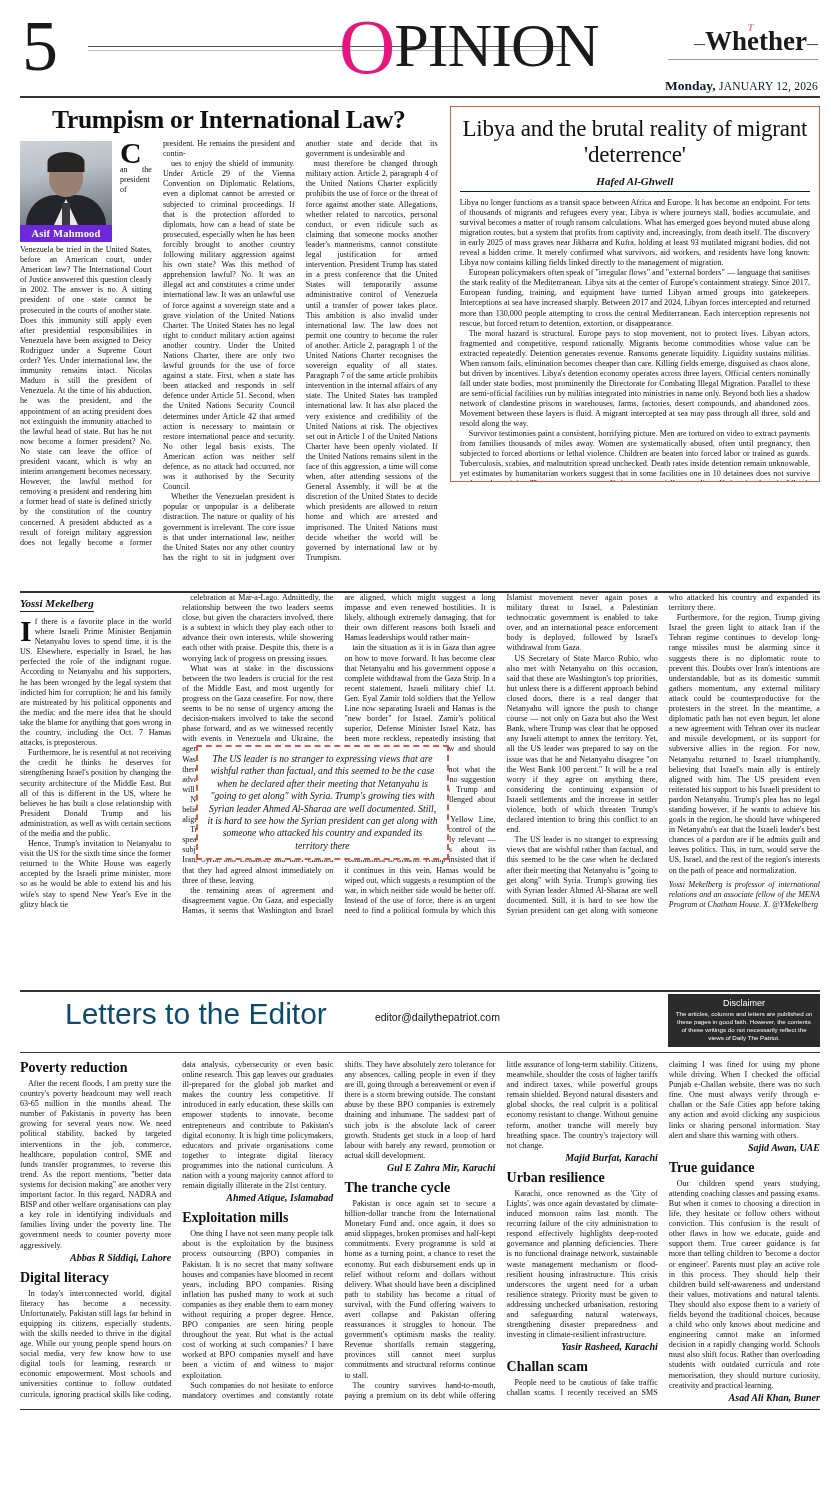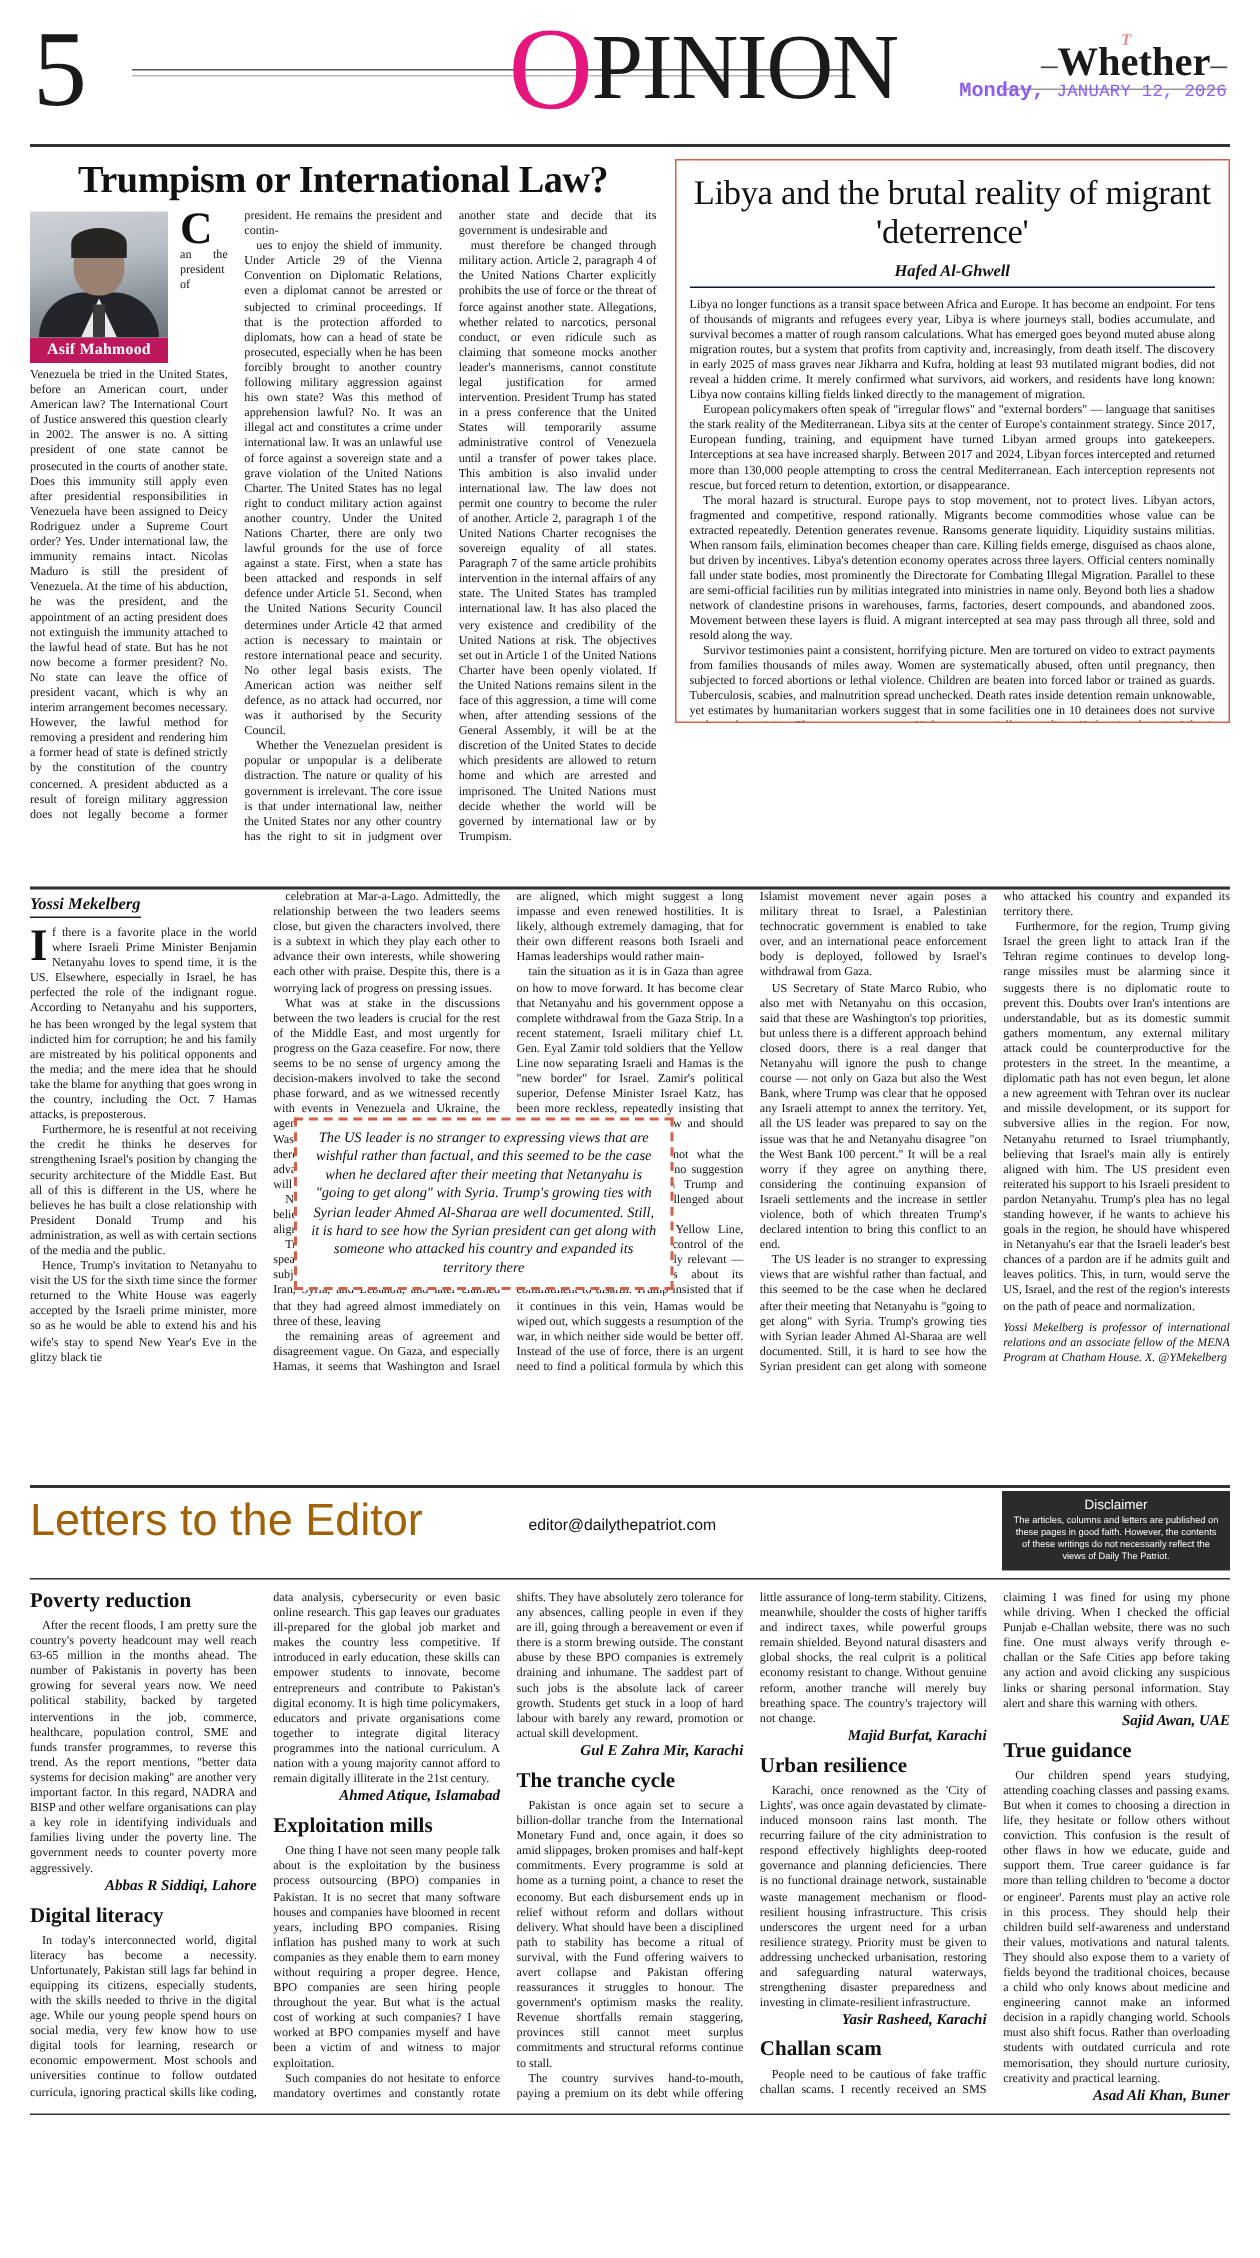--- a/index.html
+++ b/index.html
@@ -53,22 +53,22 @@
   .brand .dash { color:#444; font-weight:400; font-size:22px; }
   .brand-mark {
     position:absolute; right:66px; top:7px;
     color:#e38b8b; font-size:11px; font-style:italic; font-weight:700;
   }
   .brand-rule {
     position:absolute; right:2px; top:45px; width:150px; height:0;
     border-top:1px solid #999;
   }
   .dateline {
-    position:absolute; right:2px; top:40px;
-    font-size:13.5px; color:#8b5cf6; white-space:nowrap;font-family:Liberation Mono, monospace;
+    position:absolute; right:2px; top:64px;
+    font-size:13.5px; color:#0f172a; white-space:nowrap;
   }
   .dateline .day { font-weight:700; }
   .dateline .date { font-size:11.5px; letter-spacing:.2px; }
   .mast-rule { position:absolute; left:0; right:0; top:82px; border-top:2px solid #333; }
 
   
   .topblock { display:flex; gap:12px; margin-top:6px; height:478px; }
   .art-left { width:424px; position:relative; }
   .art-right { width:376px; position:relative; }
 
@@ -100,21 +100,21 @@
   .authorphoto .shirt {
     position:absolute; left:50%; bottom:0; width:24px; height:26px;
     transform:translateX(-50%); background:#e9e9ea;
     clip-path:polygon(50% 0,100% 100%,0 100%);
   }
   .authorphoto .tie {
     position:absolute; left:50%; bottom:0; width:8px; height:22px;
     transform:translateX(-50%); background:#3a3a3c;
   }
   .authorname {
-    background:#be185d; color:#fff; font-size:10.5px; font-weight:700;
+    background:#6d28d9; color:#fff; font-size:10.5px; font-weight:700;
     text-align:center; padding:3px 2px; letter-spacing:.2px;
   }
 
   .cols3 { column-count:3; column-gap:11px; column-rule:0; }
   .cols5 { column-count:5; column-gap:11px; }
 
   p.body {
     margin:0; font-size:8.1px; line-height:10.1px;
     text-align:justify; text-justify:inter-word; hyphens:auto;
     -webkit-hyphens:auto;
@@ -173,21 +173,21 @@
     margin-top:4px;
   }
 
   
   .letters-head {
     display:flex; align-items:flex-start; justify-content:space-between;
     border-top:2px solid #333; padding-top:6px; margin-top:5px; position:relative;
   }
   .letters-title {
     font-family:"Liberation Sans", sans-serif;
-    font-size:30px; font-weight:400; line-height:32px; color:#a16207;
+    font-size:30px; font-weight:400; line-height:32px; color:#0c4a6e;margin-left:45px;
   }
   .letters-email {
     font-family:"Liberation Sans", sans-serif;
     font-size:10.5px; color:#111; margin-top:13px; margin-left:-120px;
   }
   .disclaimer {
     width:152px; background:#2b2b2b; color:#fff; padding:4px 6px 5px 6px;
     font-family:"Liberation Sans", sans-serif;
     margin-top:-4px;
   }

